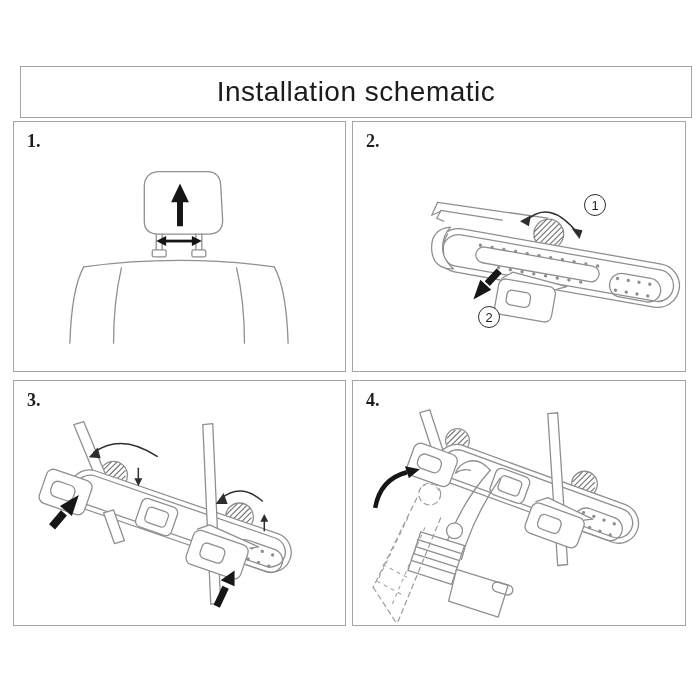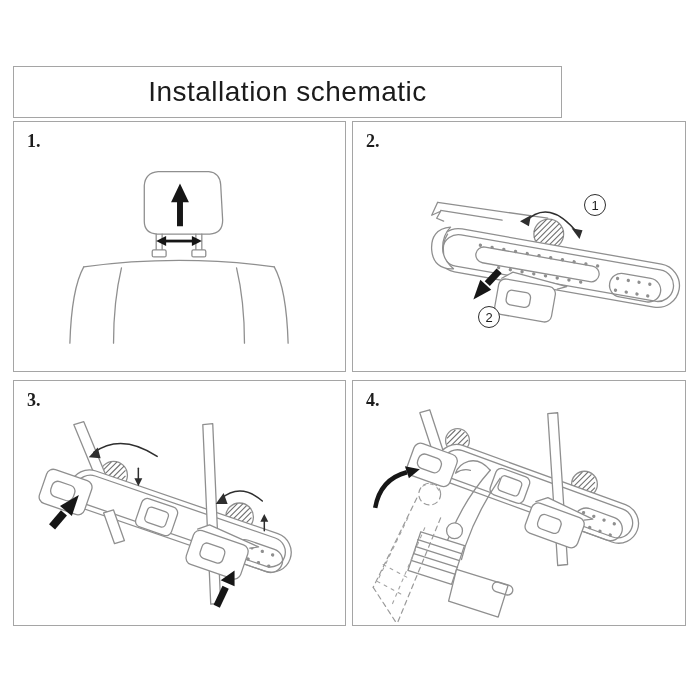--- a/index.html
+++ b/index.html
@@ -1,18 +1,18 @@
 <!DOCTYPE html>
 <html><head>
 <meta charset="utf-8">
 <style>
   html,body{margin:0;padding:0;background:#ffffff;}
   .stage{position:relative;width:700px;height:700px;background:#ffffff;font-family:"Liberation Sans",sans-serif;overflow:hidden;}
   .box{position:absolute;border:1px solid #a5a5a5;background:#ffffff;box-sizing:border-box;}
-  .title-bar{left:13px;top:66px;width:549px;height:52px;display:flex;align-items:center;justify-content:center;}
+  .title-bar{left:20px;top:66px;width:672px;height:52px;display:flex;align-items:center;justify-content:center;}
   .title-text{font-size:28px;color:#1b1b1b;letter-spacing:.5px;}
   .panel{overflow:hidden;}
   .panel-1{left:13px;top:121px;width:333px;height:251px;}
   .panel-2{left:352px;top:121px;width:334px;height:251px;}
   .panel-3{left:13px;top:380px;width:333px;height:246px;}
   .panel-4{left:352px;top:380px;width:334px;height:246px;}
   .plabel{position:absolute;left:13px;top:9px;font-family:"Liberation Serif",serif;font-size:18px;font-weight:600;color:#1d1d1d;z-index:3;}
   .panel svg{position:absolute;left:0;top:0;width:100%;height:100%;}
   .callout{position:absolute;width:22px;height:22px;border:1.5px solid #2e2e2e;border-radius:50%;background:#fff;
            text-align:center;line-height:21px;font-size:13px;color:#1c1c1c;z-index:3;box-sizing:border-box;}

